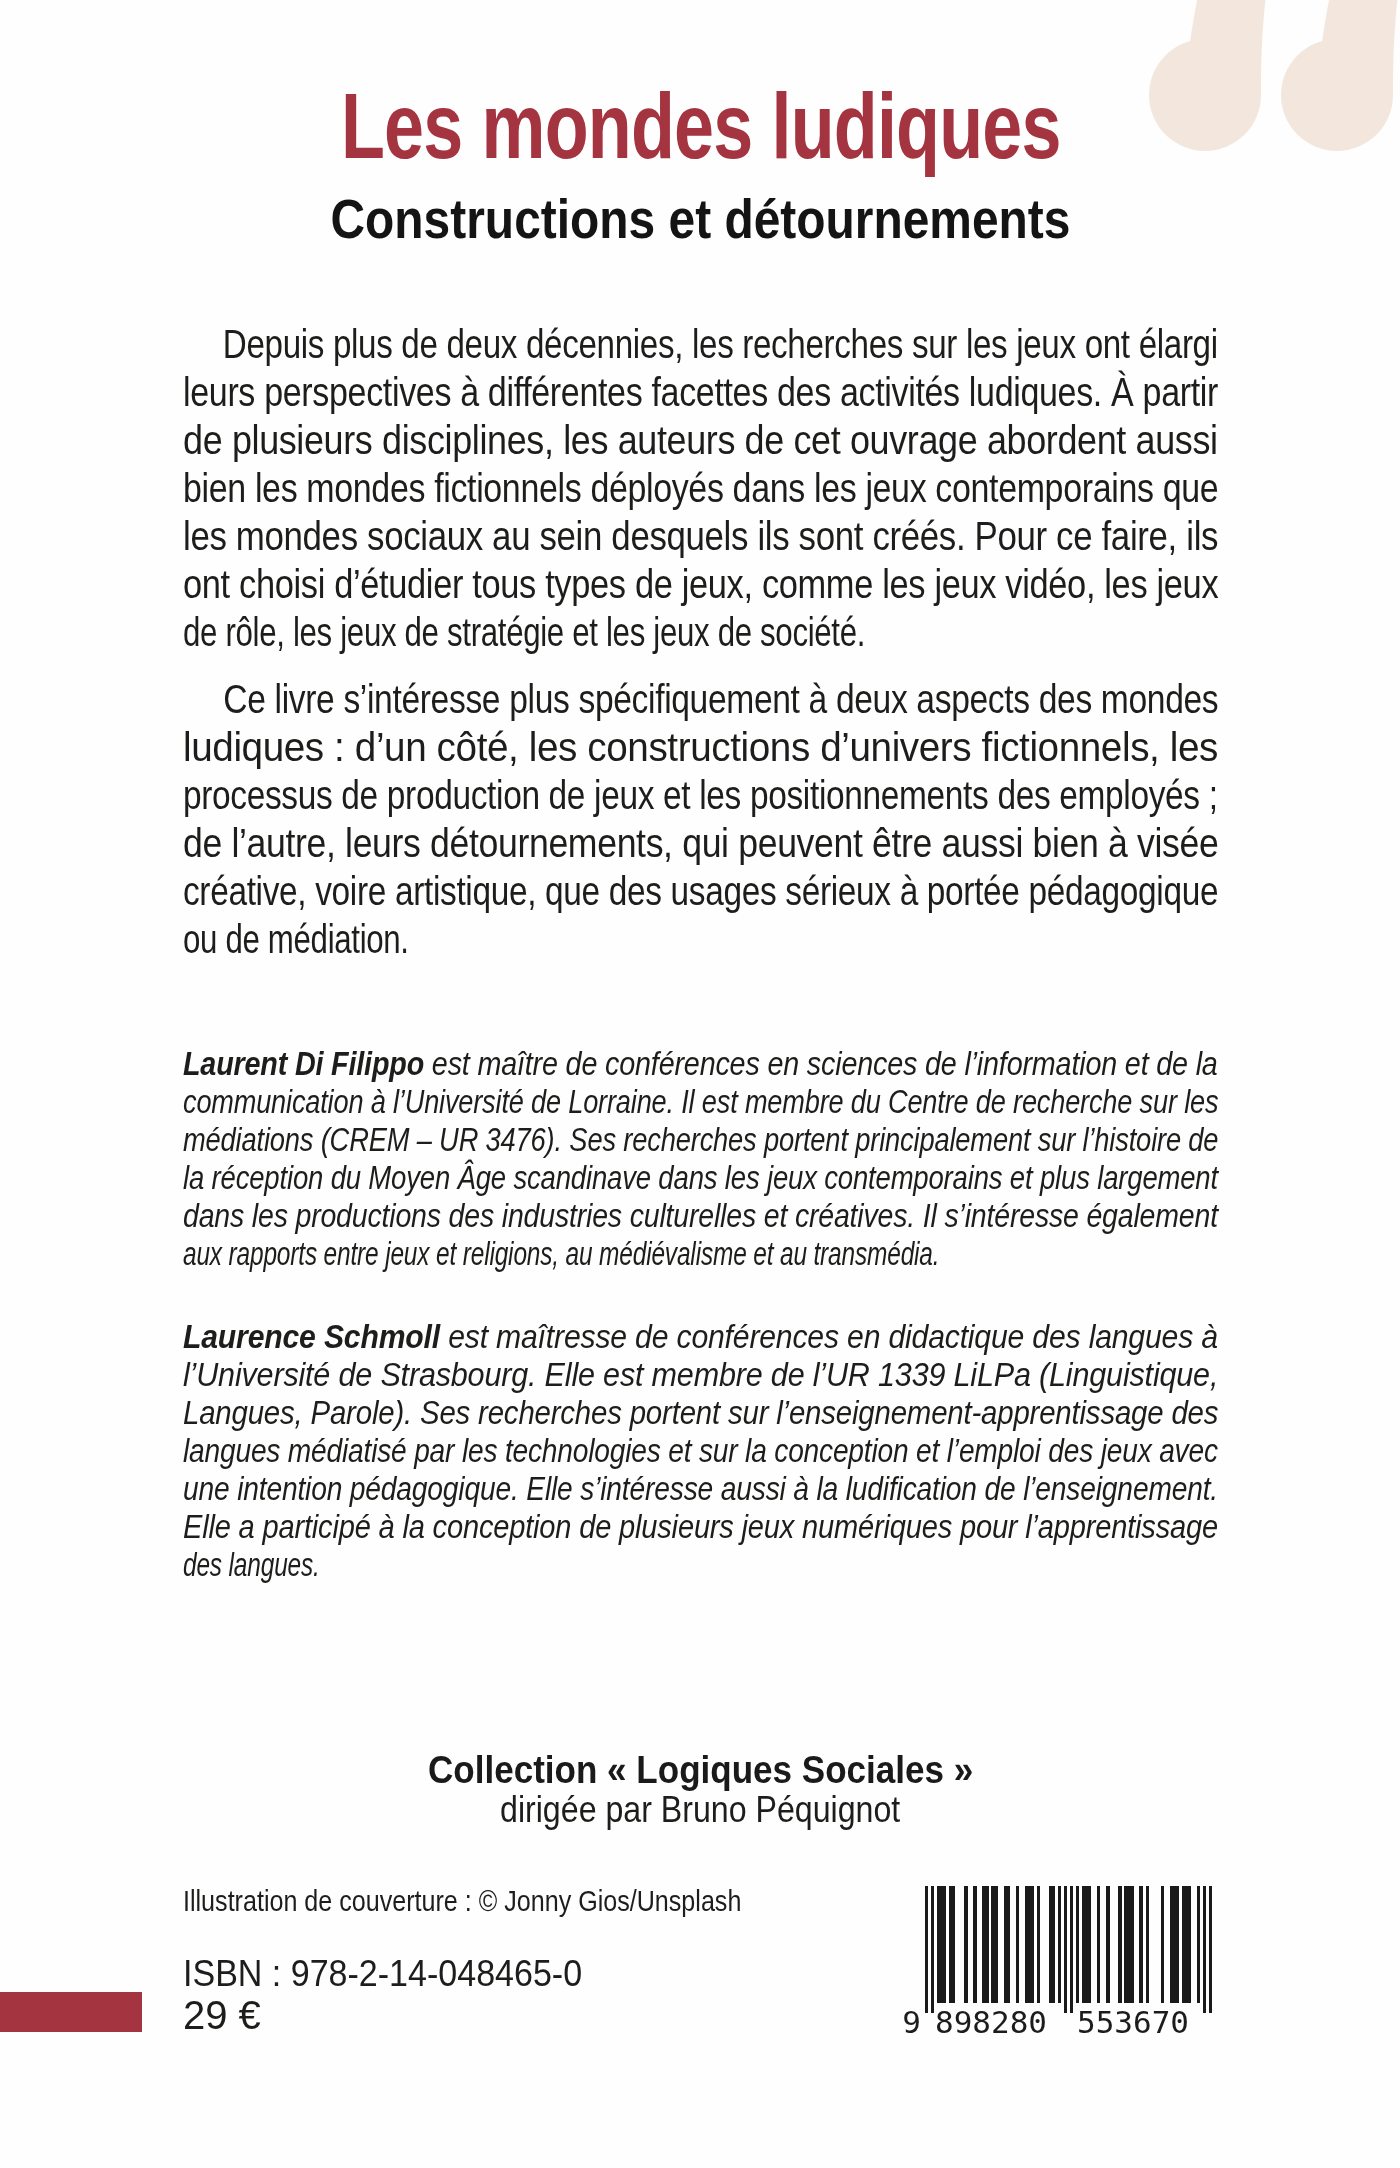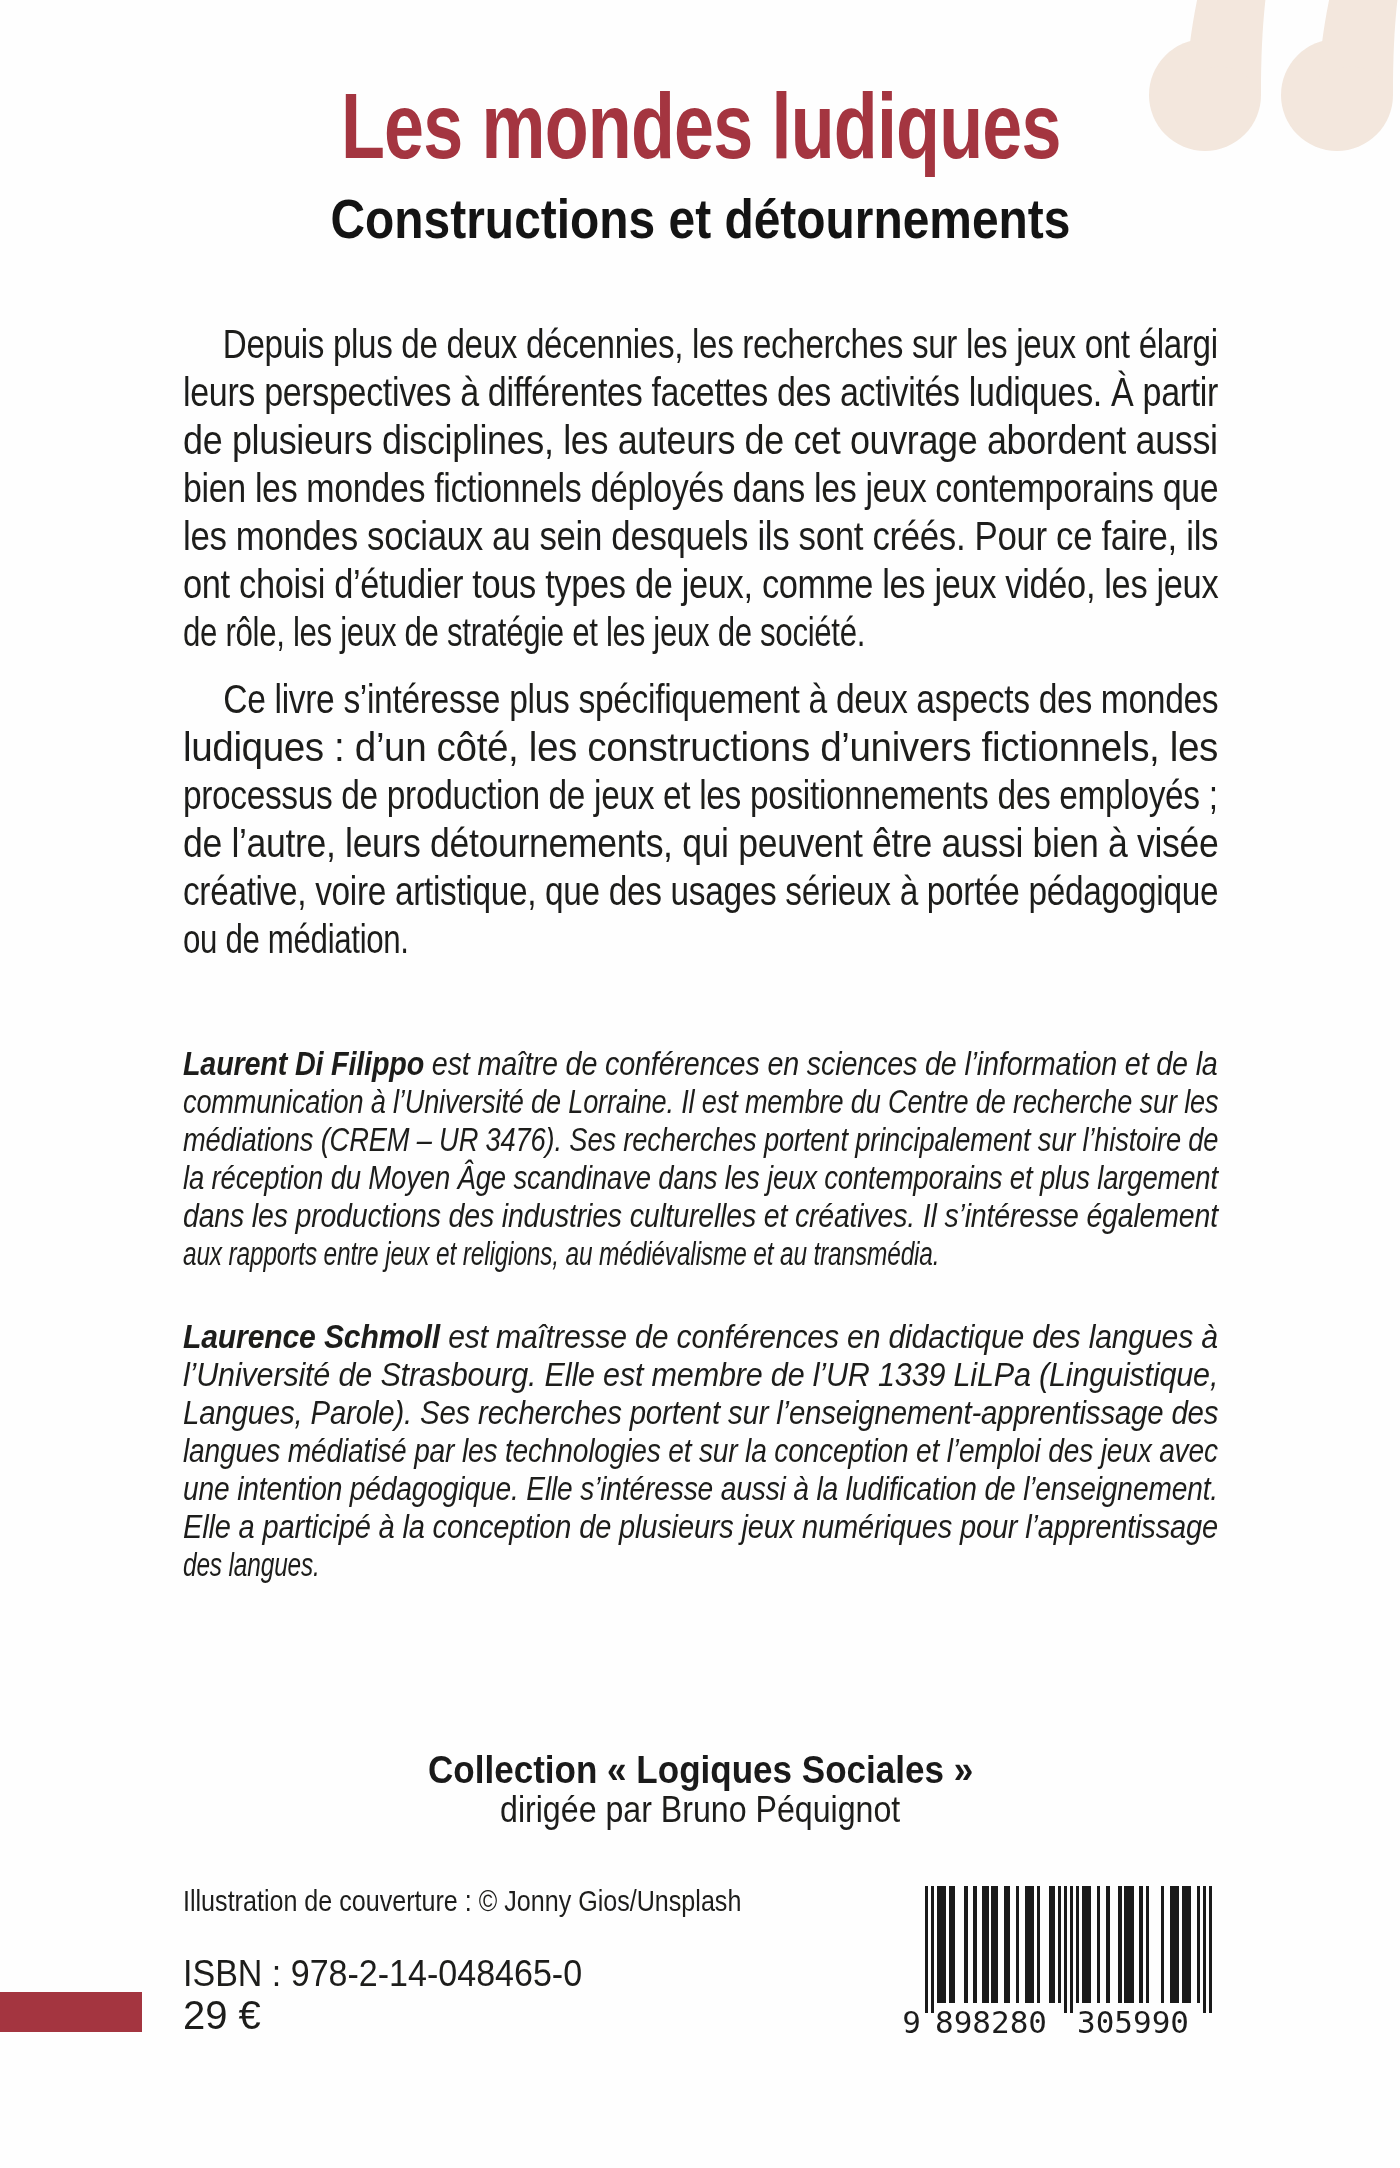--- a/index.html
+++ b/index.html
@@ -176,16 +176,16 @@
         <div style="position: absolute; top: 0px; left: 250.75px; width: 3.27px; height: 117px; background: rgb(26, 26, 26);"></div>
         <div style="position: absolute; top: 0px; left: 256.79px; width: 3.27px; height: 117px; background: rgb(26, 26, 26);"></div>
         <div style="position: absolute; top: 0px; left: 259.81px; width: 3.27px; height: 117px; background: rgb(26, 26, 26);"></div>
         <div style="position: absolute; top: 0px; left: 262.83px; width: 3.27px; height: 117px; background: rgb(26, 26, 26);"></div>
         <div style="position: absolute; top: 0px; left: 271.89px; width: 3.27px; height: 117px; background: rgb(26, 26, 26);"></div>
         <div style="position: absolute; top: 0px; left: 277.94px; width: 3.27px; height: 127px; background: rgb(26, 26, 26);"></div>
         <div style="position: absolute; top: 0px; left: 283.98px; width: 3.27px; height: 127px; background: rgb(26, 26, 26);"></div>
       </div>
     <span class="bc-digit" id="bc-d0">9</span>
     <span class="bc-digit" id="bc-d1">898280</span>
-    <span class="bc-digit" id="bc-d2">305990</span>
+    <span class="bc-digit" id="bc-d2">553670</span>
   </div>
 
 </div>
 
 </body></html>

